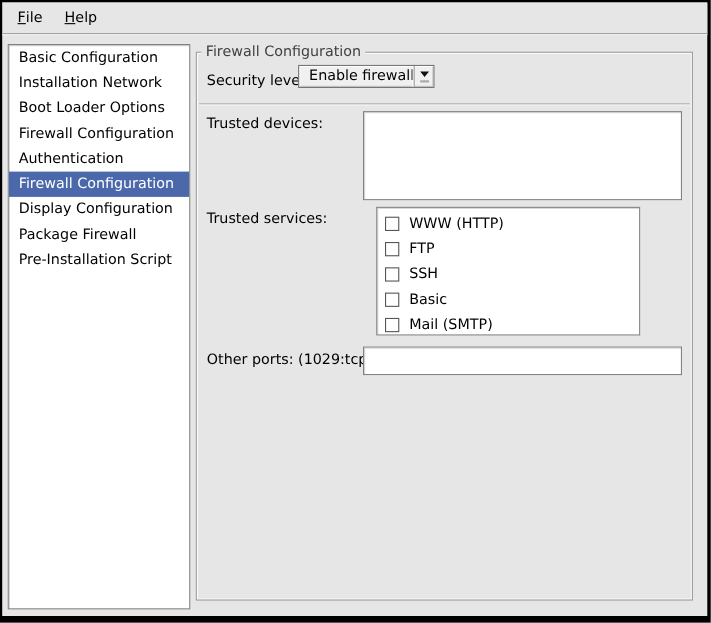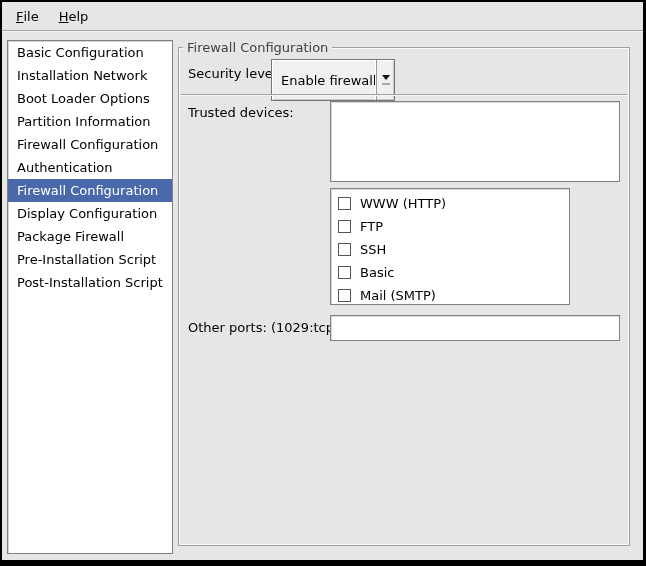--- a/index.html
+++ b/index.html
@@ -55,21 +55,21 @@
   }
   .frame-title{
     position:absolute;top:-8px;left:4px;
     background:var(--win-bg,#e6e6e6);padding:0 4px;
     color:#3f3f3f;line-height:15px;
   }
   .lbl{position:absolute;left:9px;color:#000;white-space:nowrap;}
 
   
   .combo{
-    position:absolute;left:92px;top:11px;width:124px;height:42px;
+    position:absolute;left:92px;top:11px;width:124px;height:21px;
     box-sizing:border-box;background:#f0f0f0;
     border:1px solid #767676;
     box-shadow:inset 1px 1px 0 #ffffff, inset -1px -1px 0 #c9c9c9;
     display:flex;align-items:center;cursor:default;
   }
   .combo-value{flex:1;padding-left:9px;white-space:nowrap;}
   .combo-arrow{
     width:22px;align-self:stretch;
     border-left:1px solid #9a9a9a;
     box-shadow:-1px 0 0 #ffffff;
@@ -85,21 +85,21 @@
     position:absolute;left:2px;right:2px;top:46px;height:0;
     border-top:1px solid #a2a2a2;border-bottom:1px solid #f6f6f6;
   }
 
   .sunken-box{
     position:absolute;box-sizing:border-box;background:#fff;
     border:1px solid #828282;
     box-shadow:inset 1px 1px 0 #d9d9d9;
   }
   .devices-box{left:151px;top:53px;width:290px;height:81px;}
-  .services-box{left:151px;top:140px;width:240px;height:117px;padding-top:3px;}
+  .services-box{left:163px;top:140px;width:240px;height:117px;padding-top:3px;}
 
   .svc-row{height:23px;display:flex;align-items:center;padding-left:7px;cursor:default;}
   .checkbox{
     width:13px;height:13px;box-sizing:border-box;background:#fff;
     border:1px solid #565656;margin-right:9px;flex:0 0 auto;
   }
   .svc-label{white-space:nowrap;}
 
   .ports-entry{
     position:absolute;left:151px;top:267px;width:290px;height:26px;
@@ -122,47 +122,46 @@
 
     <div class="menubar" id="menubar">
         <div class="menu-item"><u>F</u>ile</div>
         <div class="menu-item"><u>H</u>elp</div>
       </div>
 
     <div class="sidebar" id="sidebar">
         <div class="side-item">Basic Configuration</div>
         <div class="side-item">Installation Network</div>
         <div class="side-item">Boot Loader Options</div>
-        <div class="side-item">Partition Information</div>
         <div class="side-item">Firewall Configuration</div>
         <div class="side-item">Authentication</div>
         <div class="side-item selected">Firewall Configuration</div>
         <div class="side-item">Display Configuration</div>
         <div class="side-item">Package Firewall</div>
         <div class="side-item">Pre-Installation Script</div>
-        <div class="side-item">Post-Installation Script</div>
       </div>
 
     <div class="frame">
       <span class="frame-title">Firewall Configuration</span>
 
       <span class="lbl lbl-security">Security level:</span>
       <div class="combo">
         <span class="combo-value">Enable firewall</span>
         <span class="combo-arrow">
           <i class="tri"></i>
           <i class="dash"></i>
         </span>
       </div>
 
       <div class="hsep"></div>
 
       <span class="lbl lbl-devices">Trusted devices:</span>
       <div class="sunken-box devices-box"></div>
 
+      <span class="lbl lbl-services">Trusted services:</span>
       <div class="sunken-box services-box" id="services">
           <div class="svc-row">
             <span class="checkbox"></span>
             <span class="svc-label">WWW (HTTP)</span>
           </div>
           <div class="svc-row">
             <span class="checkbox"></span>
             <span class="svc-label">FTP</span>
           </div>
           <div class="svc-row">

